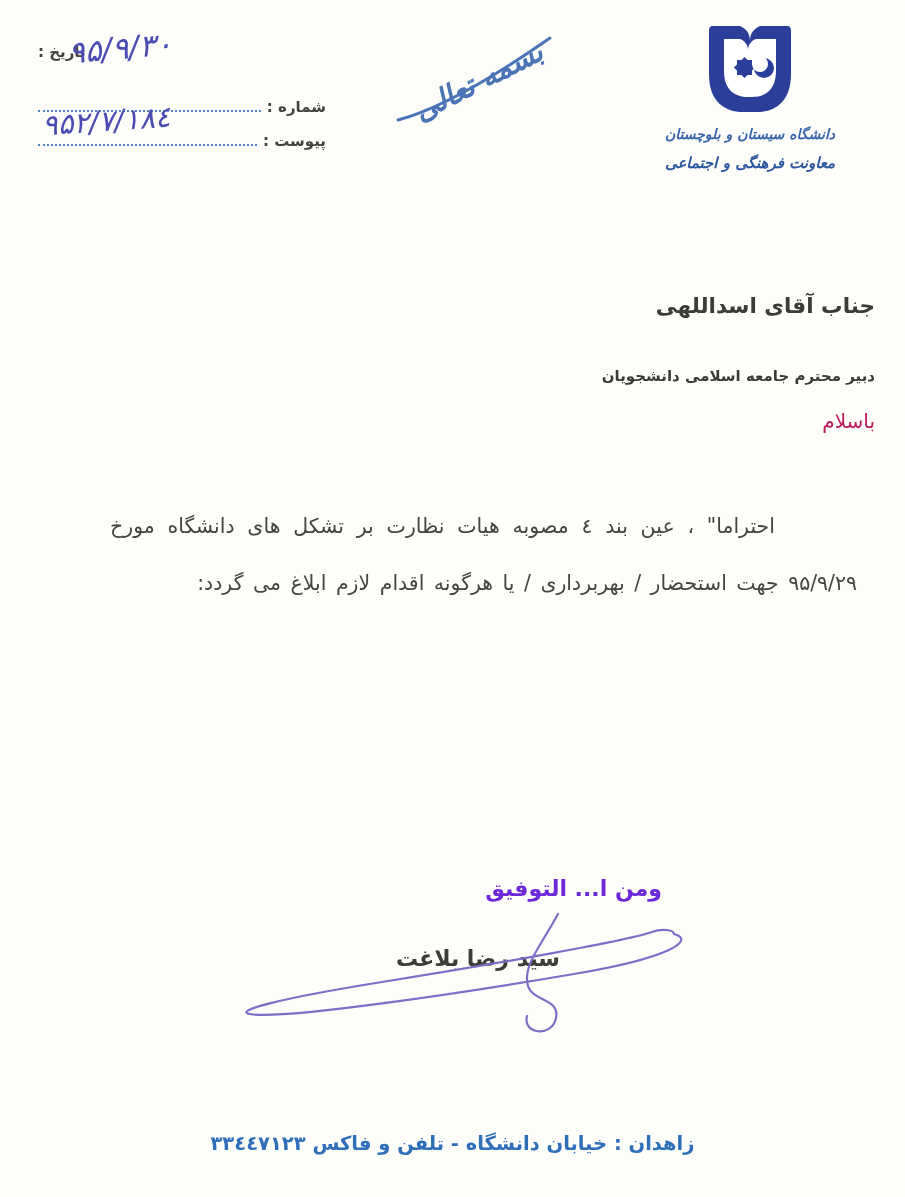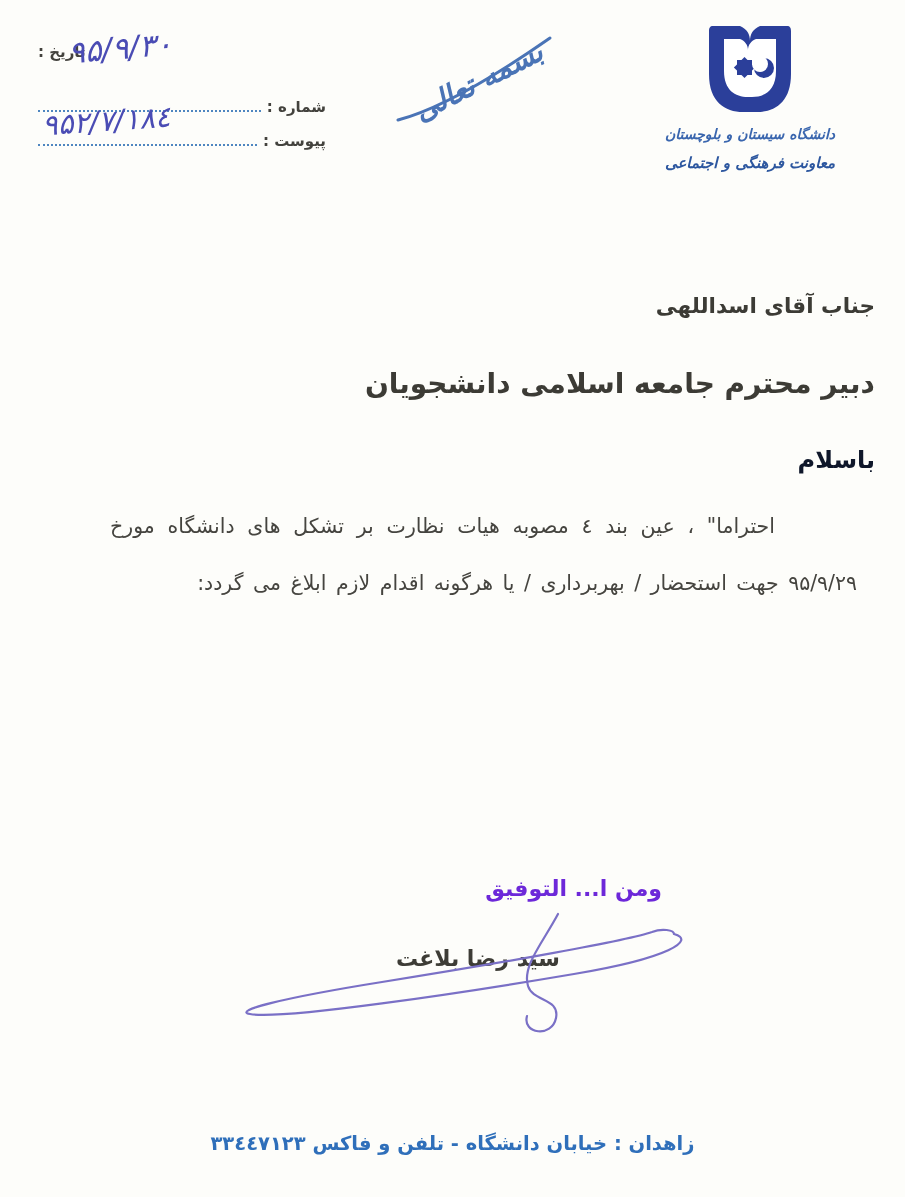--- a/index.html
+++ b/index.html
@@ -52,22 +52,22 @@
     color:#3a66ae;white-space:nowrap;
   }
   .dept-name{
     margin-top:12px;font-size:15px;font-weight:bold;font-style:italic;
     color:#2d579f;white-space:nowrap;
   }
 
   
   .recipient{position:absolute;right:30px;top:293px;text-align:right;}
   .rec-line1{font-size:21.5px;font-weight:bold;color:#3c3b35;margin-bottom:49px;}
-  .rec-line2{font-size:28px;font-weight:bold;color:#3c3b35;margin-bottom:46px;}
-  .salutation{font-size:24px;color:#0f172a;font-weight:bold;}
+  .rec-line2{font-size:15px;font-weight:bold;color:#3c3b35;margin-bottom:24px;}
+  .salutation{font-size:20px;color:#be185d;}
 
   
   .body-text{
     position:absolute;right:48px;left:110px;top:498px;
     font-size:20.5px;color:#45443f;
     text-align:justify;text-align-last:right;
     line-height:57px;
     word-spacing:3px;
   }
   .para1{text-indent:82px;margin:0 0 13px 0;}

